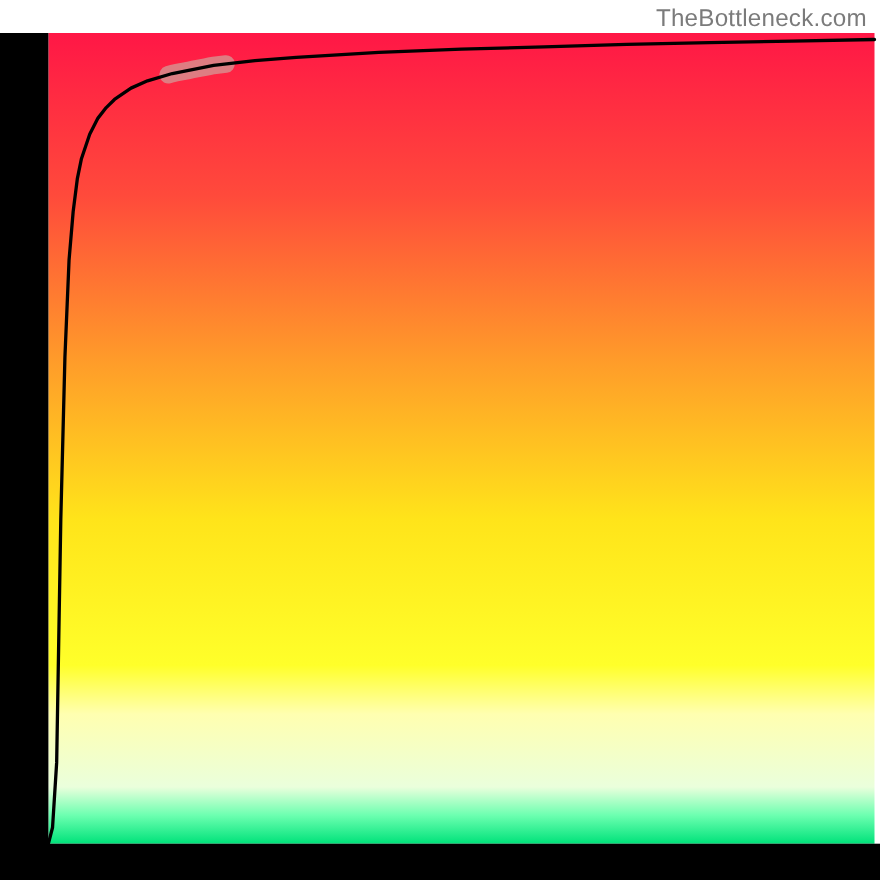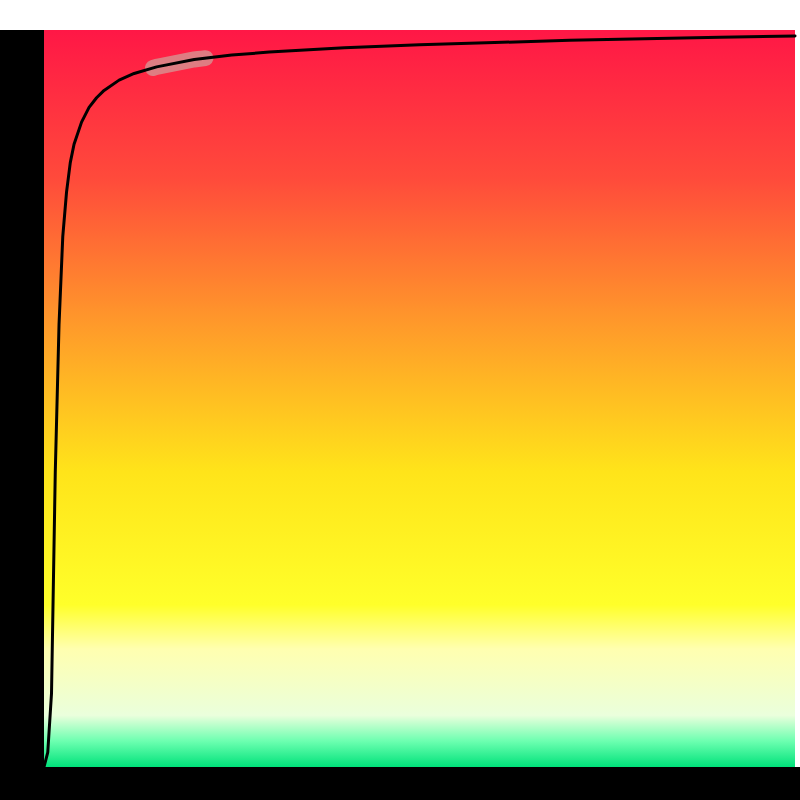--- a/index.html
+++ b/index.html
@@ -26,20 +26,21 @@
     letter-spacing: 0.2px;
   }
   svg {
     display: block;
   }
 </style>
 </head>
 <body>
 
 <div class="container">
+  <div class="attribution">TheBottleneck.com</div>
 
   <svg id="chart-svg" width="800" height="800" viewBox="0 0 800 800">
     <defs>
       <linearGradient id="bg-grad" x1="0" y1="0" x2="0" y2="1">
           <stop offset="0.0%" stop-color="#ff1746"></stop>
           <stop offset="20.0%" stop-color="#ff4a3b"></stop>
           <stop offset="40.0%" stop-color="#ff9a2a"></stop>
           <stop offset="60.0%" stop-color="#ffe41a"></stop>
           <stop offset="78.0%" stop-color="#ffff2a"></stop>
           <stop offset="84.0%" stop-color="#ffffb0"></stop>

